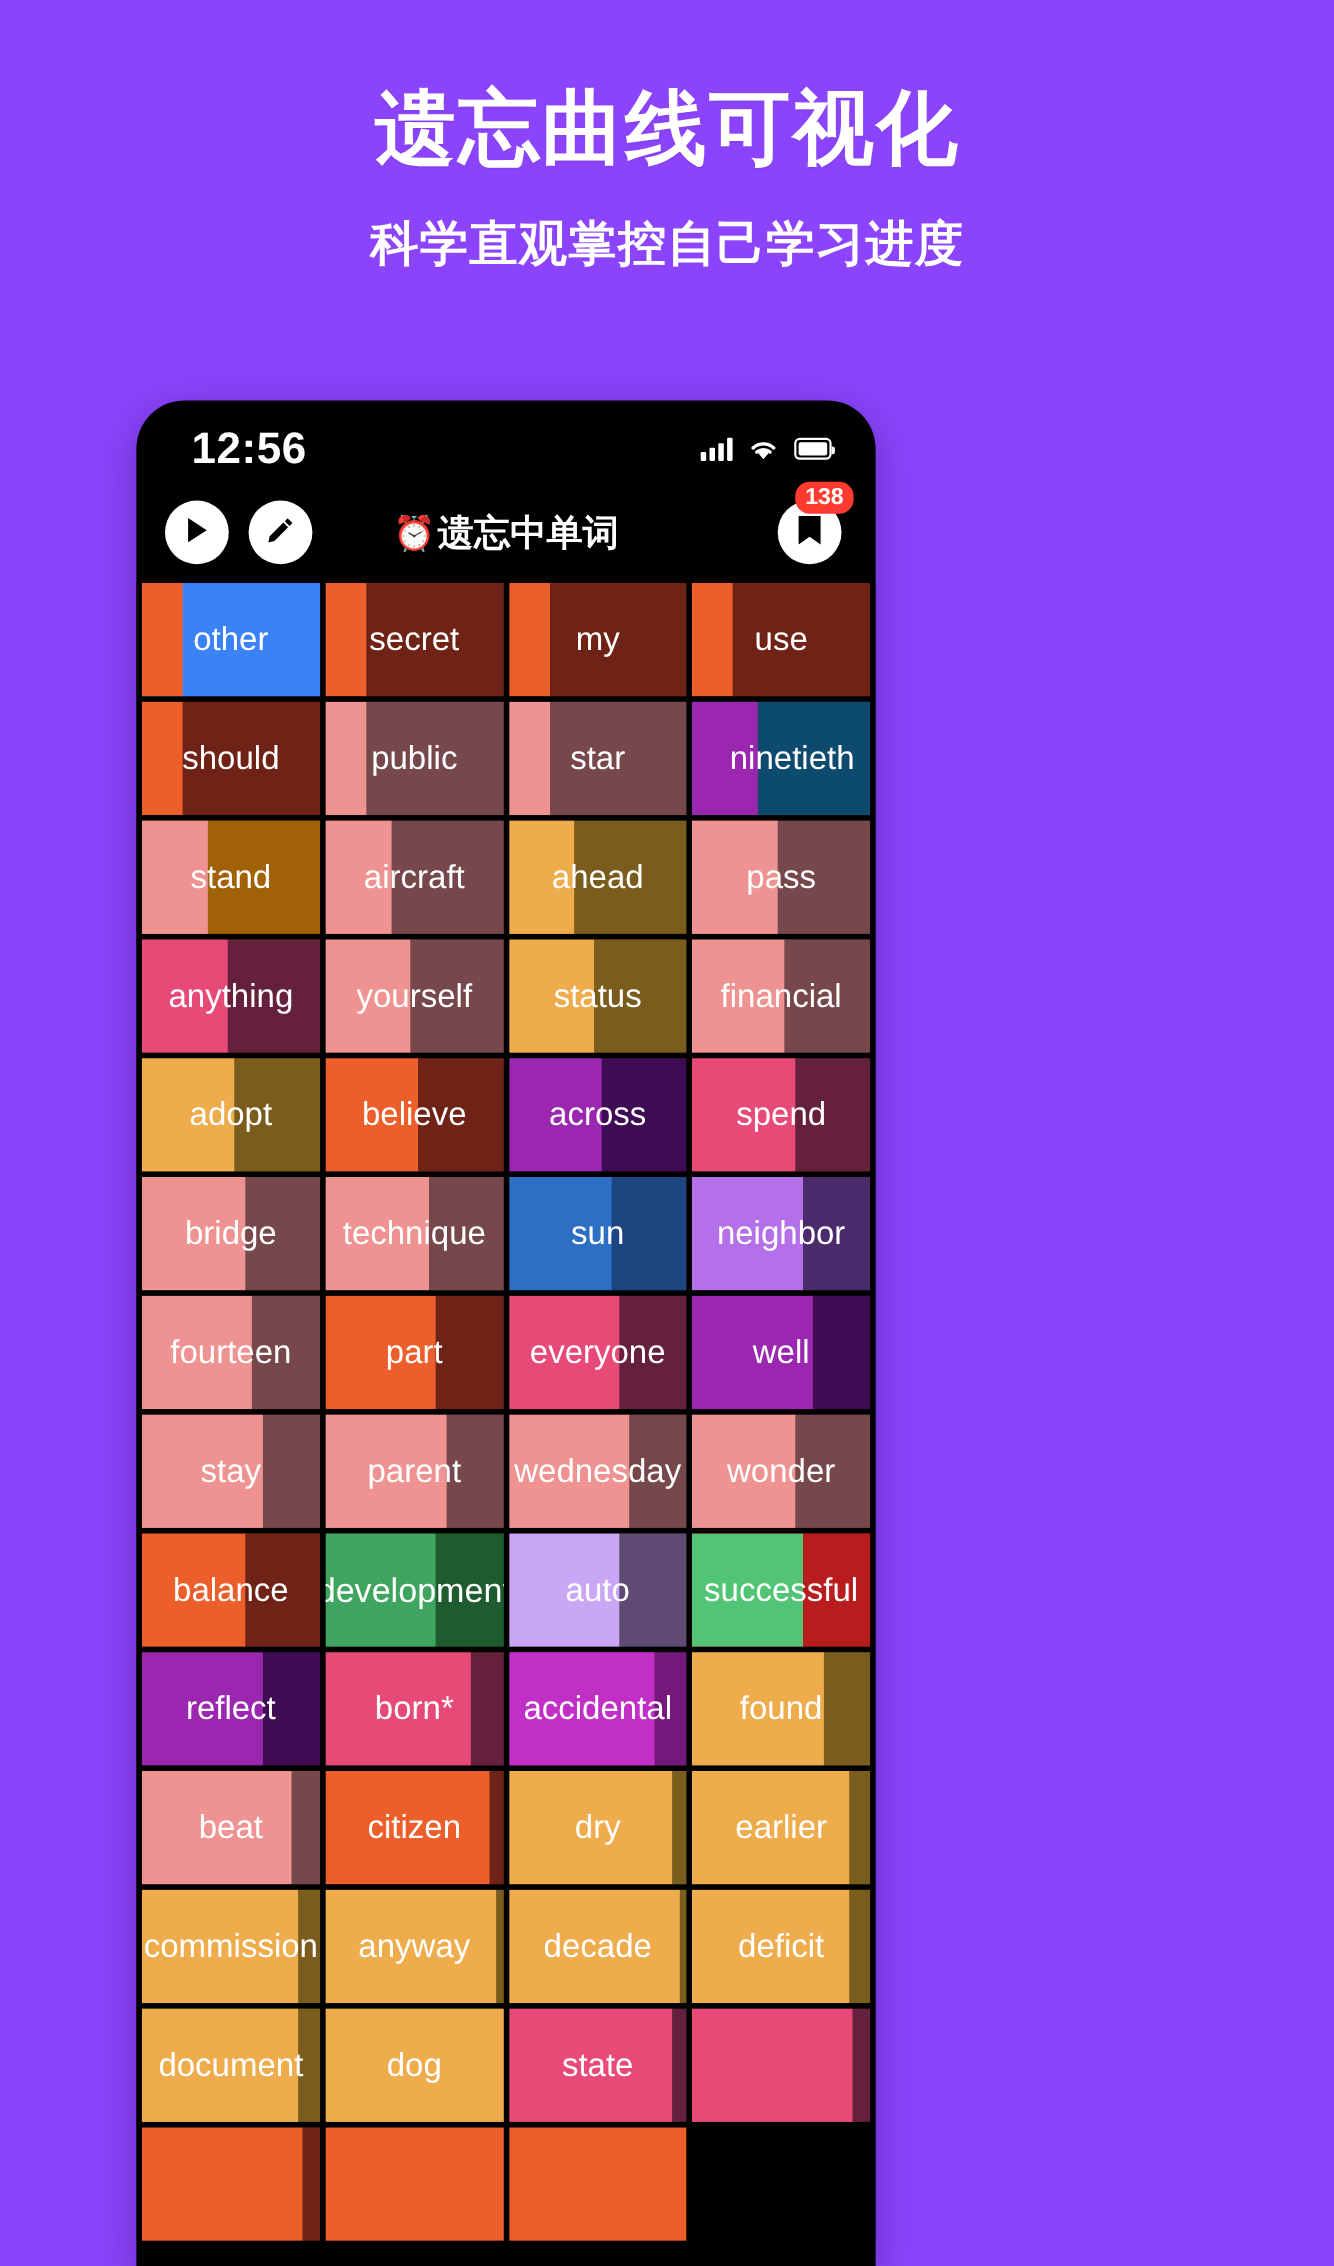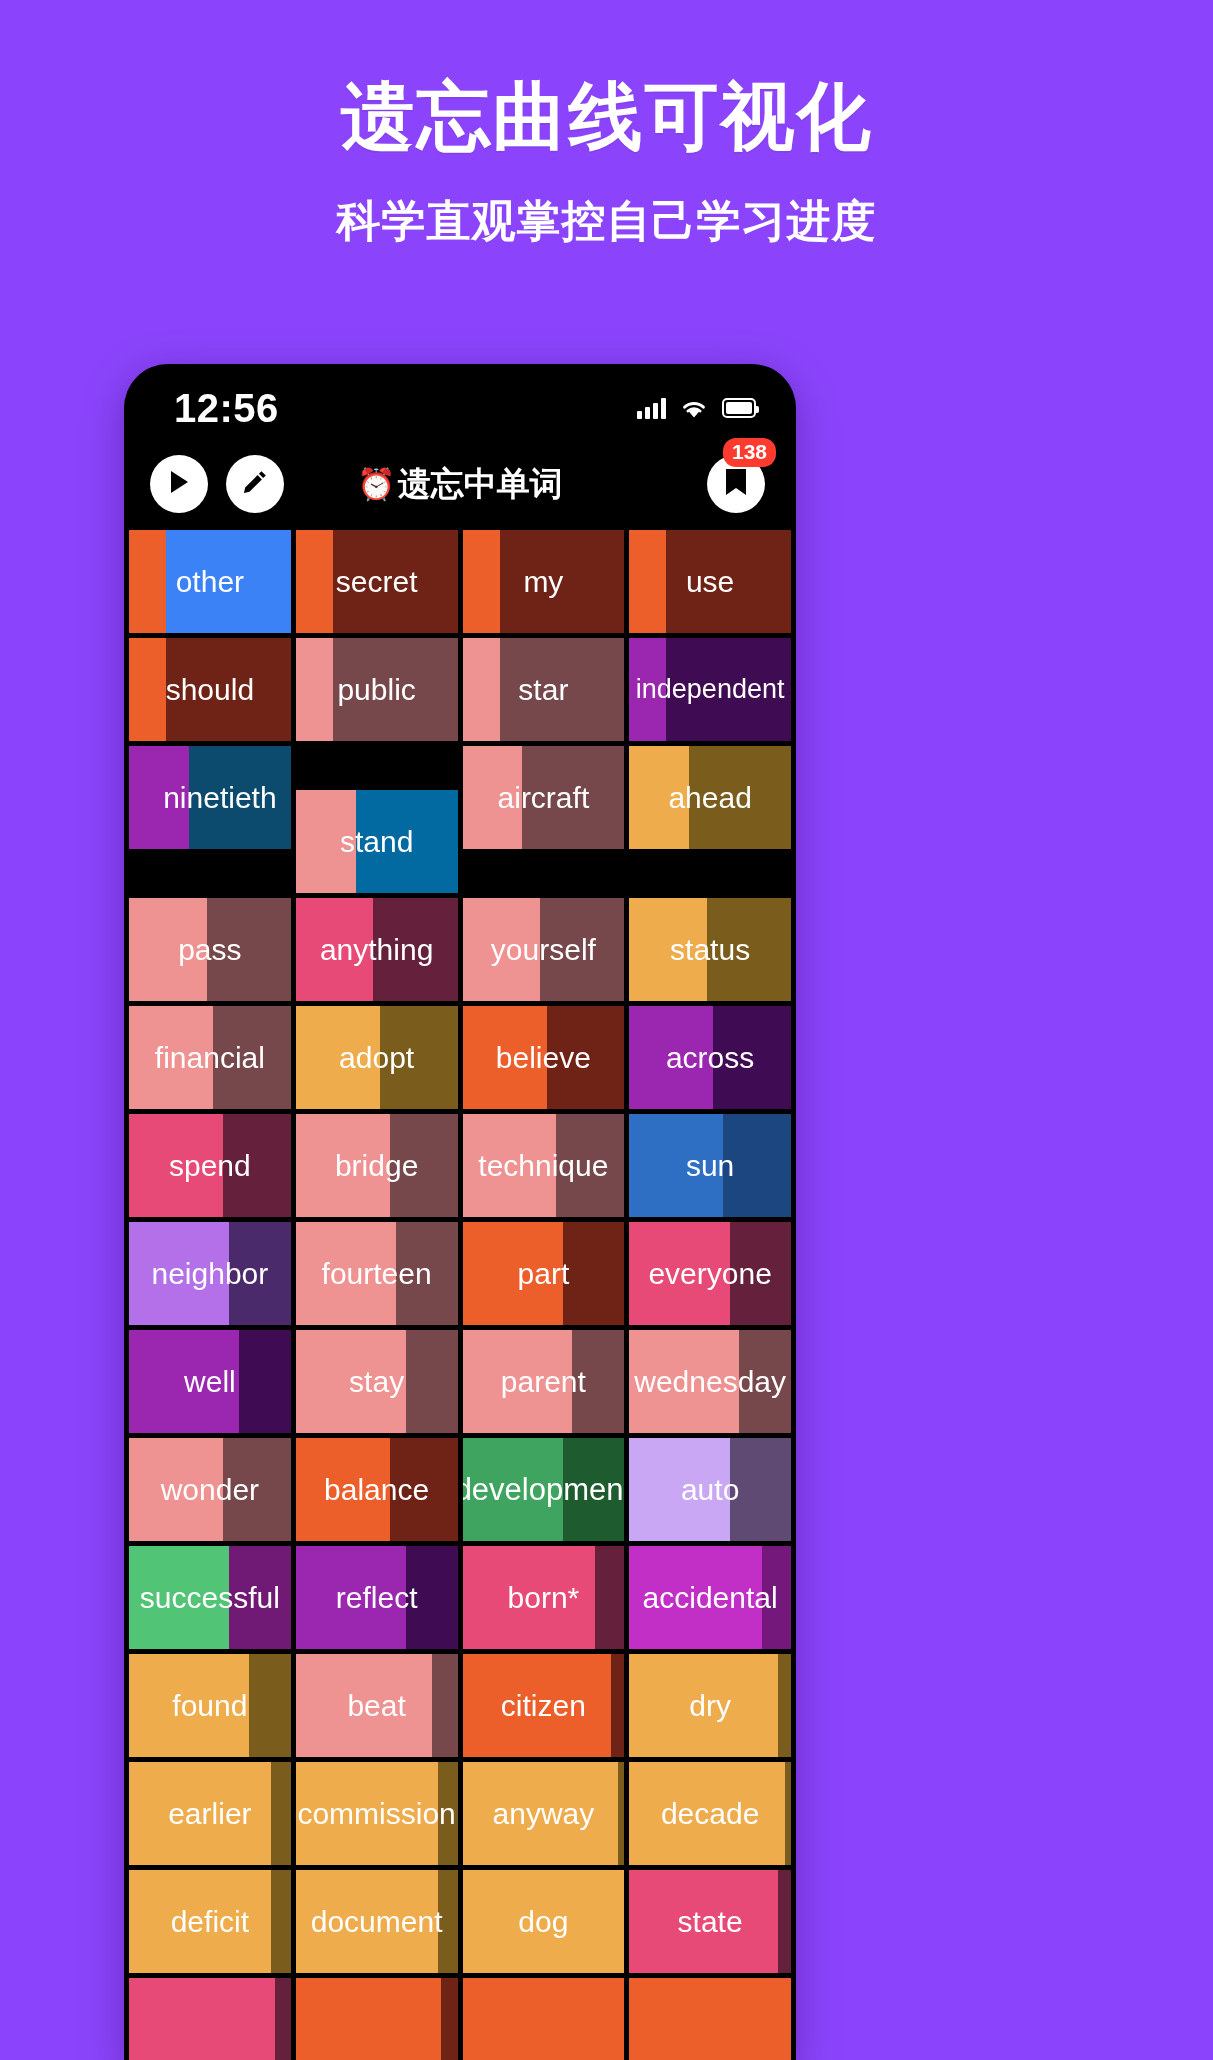--- a/index.html
+++ b/index.html
@@ -264,29 +264,25 @@
           <div class="word">should</div>
         </div>
         <div class="cell" style="background: rgb(118, 72, 75);">
           <div class="bar" style="background: rgb(238, 146, 146); width: 23%;"></div>
           <div class="word">public</div>
         </div>
         <div class="cell" style="background: rgb(118, 72, 75);">
           <div class="bar" style="background: rgb(238, 146, 146); width: 23%;"></div>
           <div class="word">star</div>
         </div>
-        <div class="cell" style="background: rgb(63, 11, 82);">
-          <div class="bar" style="background: rgb(155, 39, 176); width: 23%;"></div>
-          <div class="word" style="font-size: 27px;">independent</div>
-        </div>
         <div class="cell" style="background: #0c4a6e; padding-left: 20px;">
           <div class="bar" style="background: rgb(155, 39, 176); width: 37%;"></div>
           <div class="word">ninetieth</div>
         </div>
-        <div class="cell" style="background: #0369a1; margin-top: 44px;">
+        <div class="cell" style="background: #a16207;">
           <div class="bar" style="background: rgb(238, 146, 146); width: 37%;"></div>
           <div class="word">stand</div>
         </div>
         <div class="cell" style="background: rgb(118, 72, 75);">
           <div class="bar" style="background: rgb(238, 146, 146); width: 37%;"></div>
           <div class="word">aircraft</div>
         </div>
         <div class="cell" style="background: rgb(122, 92, 28);">
           <div class="bar" style="background: rgb(239, 172, 76); width: 37%;"></div>
           <div class="word">ahead</div>
@@ -380,21 +376,21 @@
           <div class="word">balance</div>
         </div>
         <div class="cell" style="background: rgb(30, 92, 48);">
           <div class="bar" style="background: rgb(63, 164, 96); width: 62%;"></div>
           <div class="word" style="font-size: 31px;">development</div>
         </div>
         <div class="cell" style="background: rgb(94, 74, 114);">
           <div class="bar" style="background: rgb(201, 167, 245); width: 62%;"></div>
           <div class="word">auto</div>
         </div>
-        <div class="cell" style="background: #701a75;">
+        <div class="cell" style="background: #b91c1c;">
           <div class="bar" style="background: rgb(82, 196, 118); width: 62%;"></div>
           <div class="word">successful</div>
         </div>
         <div class="cell" style="background: rgb(63, 11, 82);">
           <div class="bar" style="background: rgb(155, 39, 176); width: 68%;"></div>
           <div class="word">reflect</div>
         </div>
         <div class="cell" style="background: rgb(101, 33, 60);">
           <div class="bar" style="background: rgb(232, 74, 119); width: 82%;"></div>
           <div class="word">born*</div>

